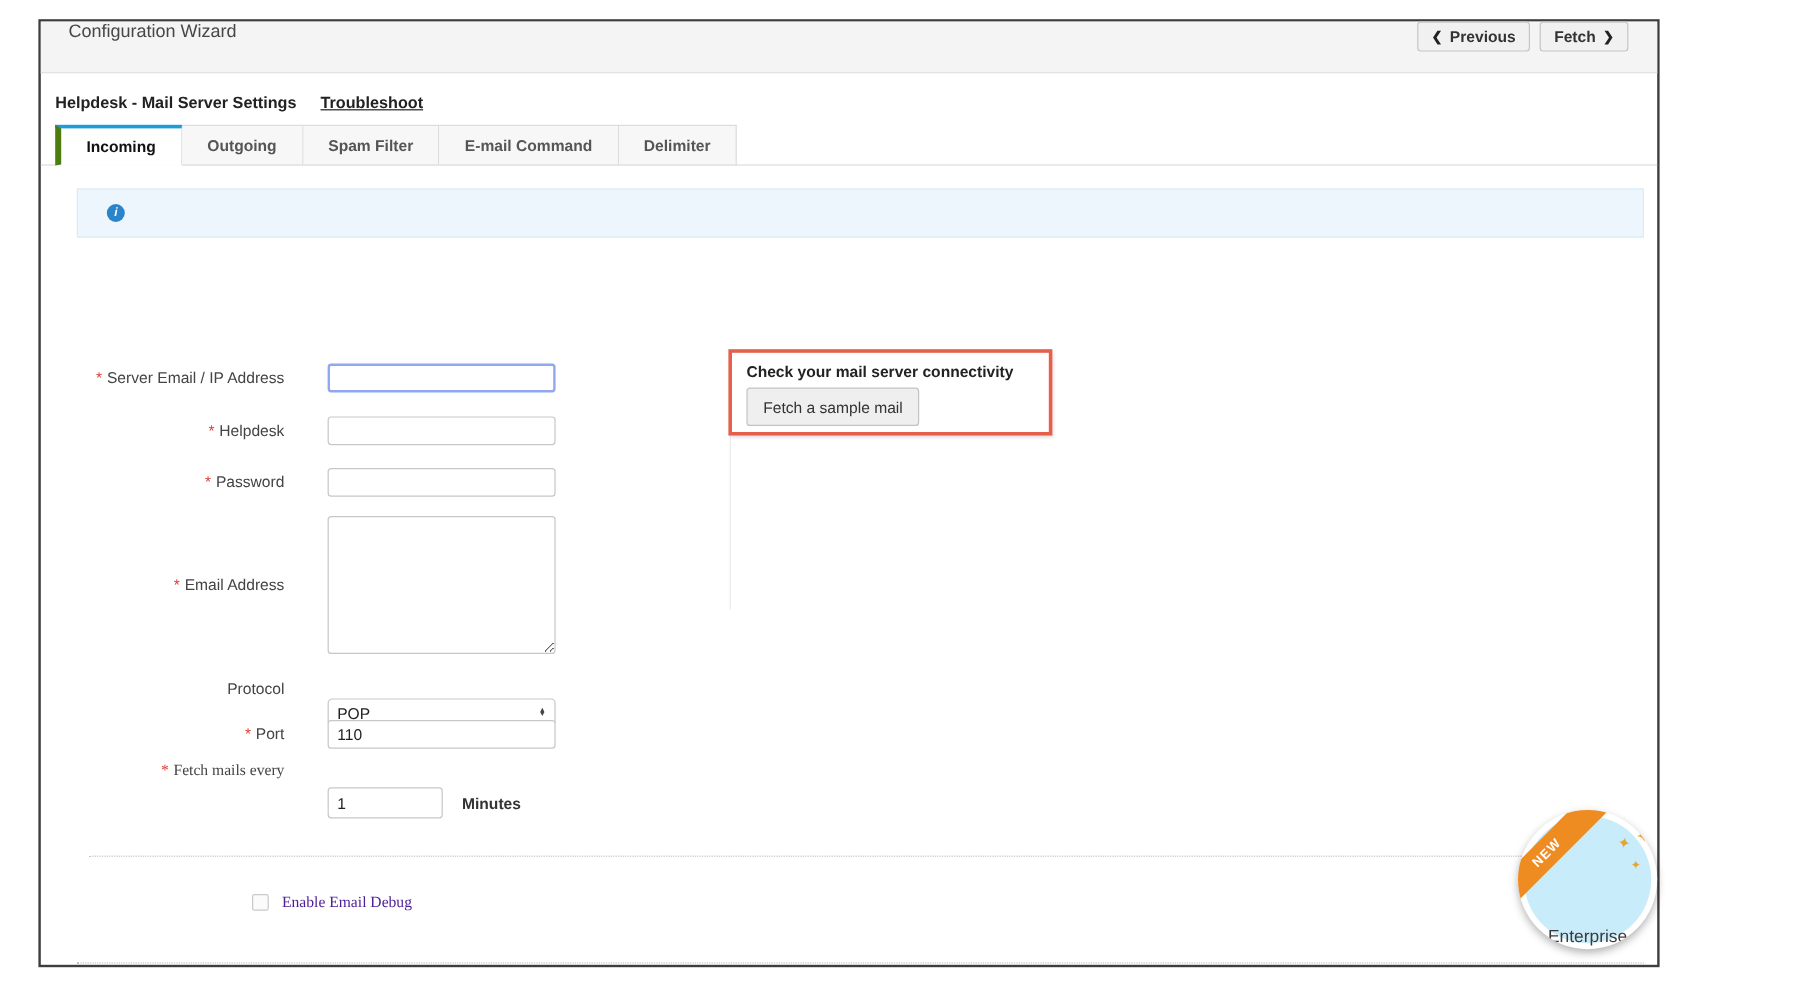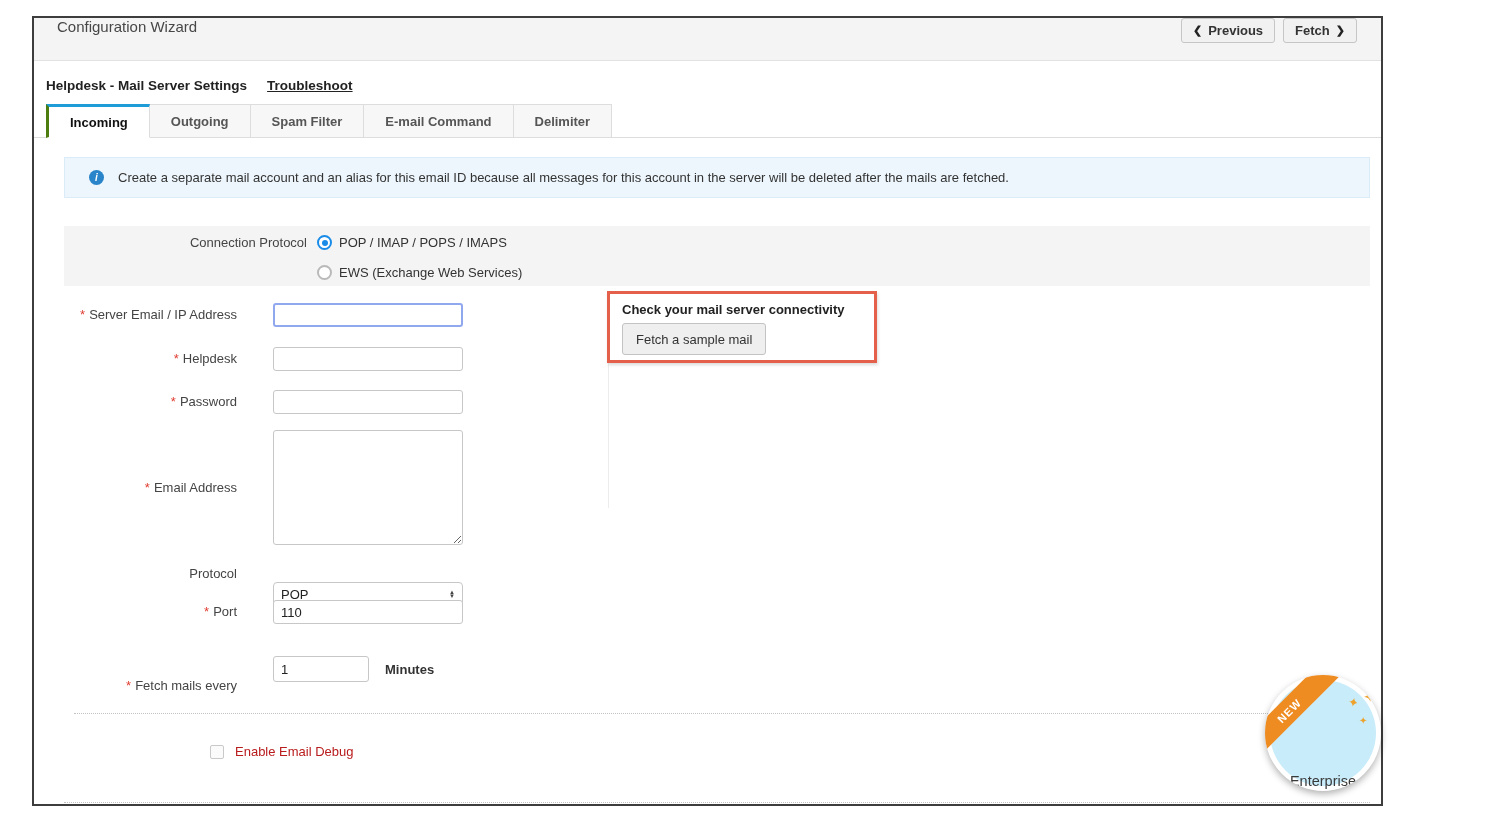--- a/index.html
+++ b/index.html
@@ -16,21 +16,21 @@
 
   
   .subhdr { position:absolute; left:12px; top:60px; display:flex; align-items:center; gap:20px; }
   .subhdr .t1 { font-size:13.5px; font-weight:bold; color:#222; }
   .subhdr a { font-size:13.5px; font-weight:bold; color:#222; text-decoration:underline; cursor:pointer; }
 
   
   .tabbar { position:absolute; left:0; right:0; top:86px; height:34px; border-bottom:1px solid #ddd; }
   .tabs { position:absolute; left:12px; bottom:-1px; display:flex; }
   .tab { height:34px; padding:0 21px; display:flex; align-items:center; font-size:13px; font-weight:bold; color:#555; background:#f7f7f7; border:1px solid #ddd; border-left:none; cursor:pointer; }
-  .tab:first-child { border-left:3px solid #4d7c0f; }
+  .tab:first-child { border-left:5px solid #4d7c0f; }
   .tab.active { background:#fff; color:#111; border-top:3px solid #1e9cd7; border-bottom:1px solid #fff; }
 
   
   .info { position:absolute; left:30px; top:139px; width:1306px; height:41px; background:#edf6fc; border:1px solid #d9ecf7; display:flex; align-items:center; font-size:13px; color:#333; }
   .info-icon { display:inline-flex; align-items:center; justify-content:center; width:15px; height:15px; border-radius:50%; background:#2a84c9; color:#fff; font-size:10px; font-weight:bold; font-style:italic; margin:0 14px 0 24px; flex:0 0 auto; }
 
   
   .band { position:absolute; left:30px; top:208px; width:1306px; height:60px; background:#f4f4f4; }
   .band-label { position:absolute; left:0; top:9px; width:243px; text-align:right; font-size:13px; color:#444; }
   .radio-row { position:absolute; left:253px; display:flex; align-items:center; gap:7px; cursor:pointer; }
@@ -52,21 +52,21 @@
   .vdiv { position:absolute; left:574px; top:273px; width:1px; height:217px; background:#ececec; }
 
   
   .connbox { position:absolute; left:573px; top:273px; width:270px; height:72px; background:#fff; border:3px solid #e4604a; box-shadow:1px 2px 3px rgba(0,0,0,.14); }
   .connbox .ct { margin:8px 0 0 12px; font-size:13px; font-weight:bold; color:#222; }
   .connbox .cbtn { margin:6px 0 0 12px; height:32px; padding:0 13px; background:#efefef; border:1px solid #c3c3c3; border-radius:3px; font-size:13px; color:#333; cursor:pointer; font-family:"Liberation Sans",sans-serif; }
 
   .dotted { position:absolute; border-top:1px dotted #c2c2c2; }
   .chkrow { position:absolute; left:176px; top:726px; display:flex; align-items:center; gap:11px; cursor:pointer; }
   .chk { width:14px; height:14px; border:1px solid #c9c9c9; background:#fbfbfb; border-radius:2px; flex:0 0 auto; }
-  .chkrow .cl { font-size:13px; color:#b91c1c; }
+  .chkrow .cl { font-size:13px; color:#4c1d95;font-family:Liberation Serif, serif; }
 
   
   .badge { position:absolute; left:1231px; top:657px; width:116px; height:116px; border-radius:50%; background:#fff; overflow:hidden; box-shadow:0 3px 7px rgba(0,0,0,.3); z-index:5; }
   .badge-blue { position:absolute; inset:5px; border-radius:50%; background:#c9ecfa; }
   .ribbon { position:absolute; left:-36px; top:24px; width:120px; height:23px; background:#ee8b21; transform:rotate(-45deg); display:flex; align-items:center; justify-content:center; }
   .ribbon span { color:#fff; font-size:11px; font-weight:bold; letter-spacing:1px; }
   .star { position:absolute; color:#eda22d; }
   .badge-text { position:absolute; left:0; right:0; top:52px; text-align:center; font-size:14.5px; color:#3a3a3a; line-height:21px;margin-top:44px; }
 </style>
 </head>
@@ -99,34 +99,22 @@
         <div class="tab active">Incoming</div>
         <div class="tab">Outgoing</div>
         <div class="tab">Spam Filter</div>
         <div class="tab">E-mail Command</div>
         <div class="tab">Delimiter</div>
       </div>
     </div>
 
     <div class="info">
       <span class="info-icon">i</span>
-      <span>Create a separate mail account and an alias for this email ID because all messages for this account in the server will be deleted after the mails are fetched.</span>
     </div>
 
-    <div class="band">
-      <div class="band-label">Connection Protocol</div>
-      <div class="radio-row" style="top:9px;">
-        <span class="radio sel"></span>
-        <span class="opt">POP / IMAP / POPS / IMAPS</span>
-      </div>
-      <div class="radio-row" style="top:39px;">
-        <span class="radio"></span>
-        <span class="opt">EWS (Exchange Web Services)</span>
-      </div>
-    </div>
 
     <div class="flabel" style="top:289px;"><span class="req">*</span><span>Server Email / IP Address</span></div>
     <input class="tin focus" style="top: 285px;" value="">
 
     <div class="flabel" style="top:333px;"><span class="req">*</span><span>Helpdesk</span></div>
     <input class="tin" style="top: 329px;" value="">
 
     <div class="flabel" style="top:376px;"><span class="req">*</span><span>Password</span></div>
     <input class="tin" style="top: 372px;" value="">
 
@@ -138,21 +126,21 @@
       <span>POP</span>
       <span class="stepper">
         <span>▲</span>
           <span>▼</span>
       </span>
     </div>
 
     <div class="flabel" style="top:586px;"><span class="req">*</span><span>Port</span></div>
     <input class="tin" style="top: 582px;" value="110">
 
-    <div class="flabel" style="top:660px;"><span class="req">*</span><span>Fetch mails every</span></div>
+    <div class="flabel" style="top:616px;font-family:Liberation Serif, serif;"><span class="req">*</span><span>Fetch mails every</span></div>
     <input class="tin" style="top: 638px; width: 96px; height: 26px;" value="1">
     <span class="unit" style="left:351px; top:644px;">Minutes</span>
 
     <div class="vdiv"></div>
     <div class="connbox">
       <div class="ct">Check your mail server connectivity</div>
       <button class="cbtn">Fetch a sample mail</button>
     </div>
 
     <div class="dotted" style="left:40px; top:695px; width:1296px;"></div>

